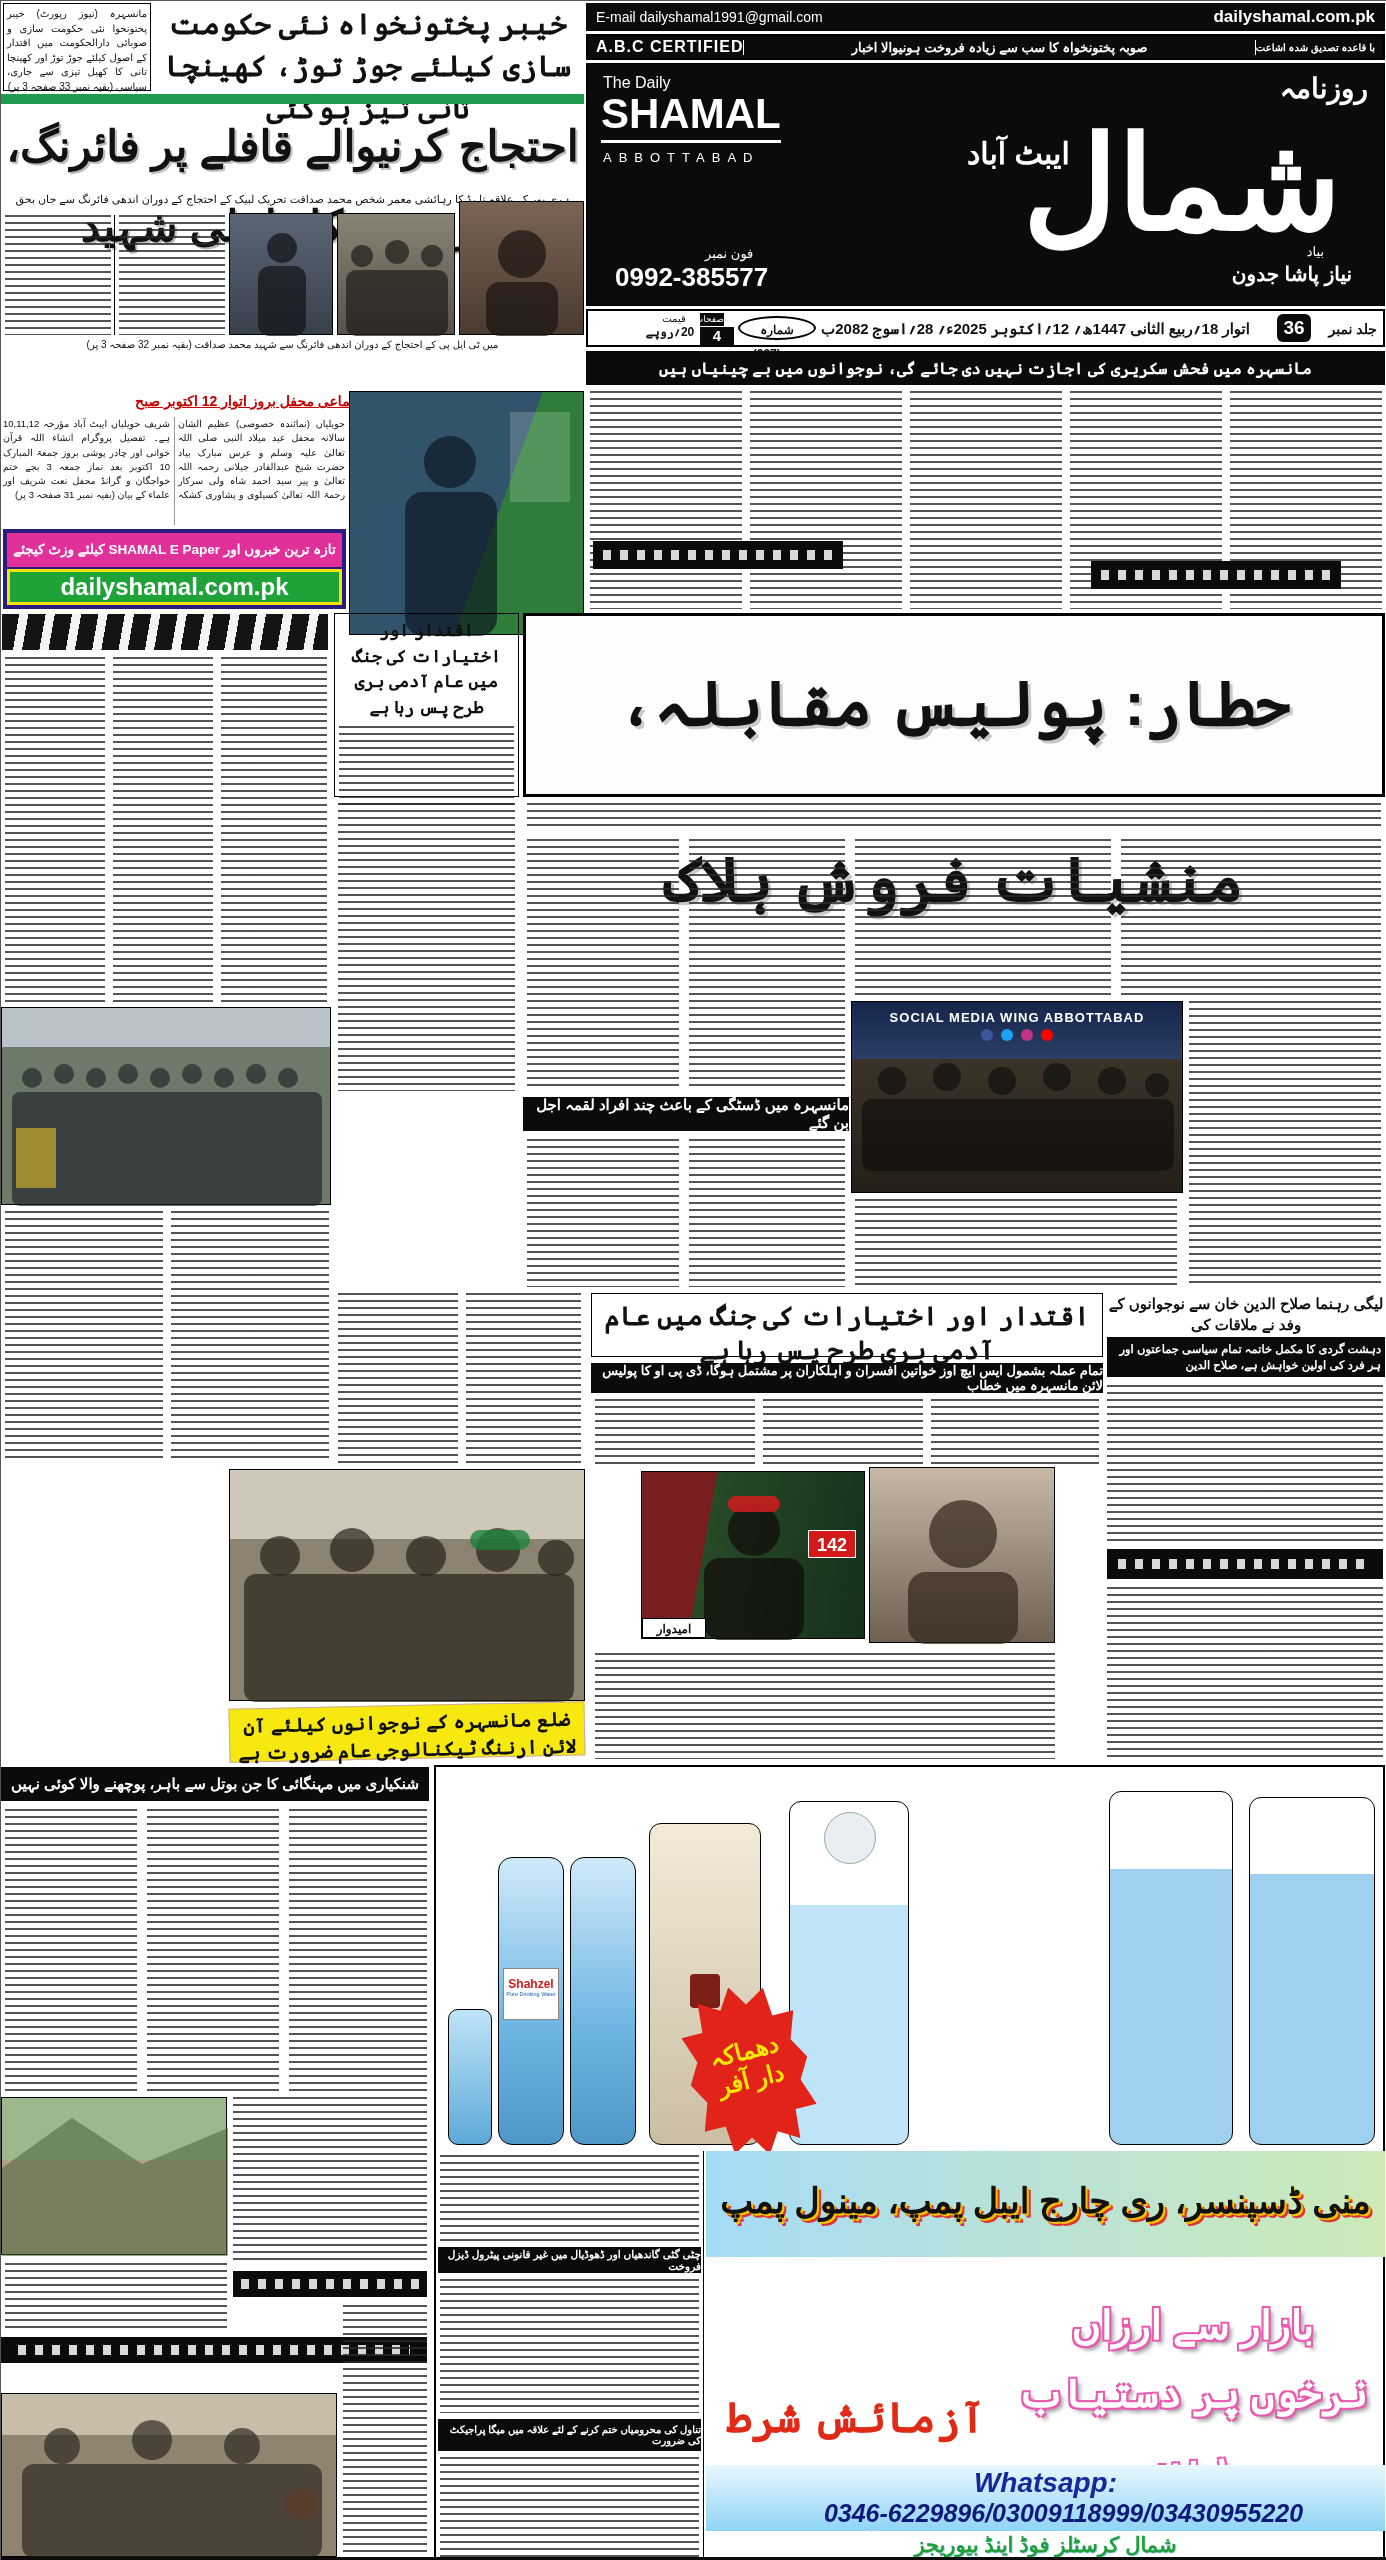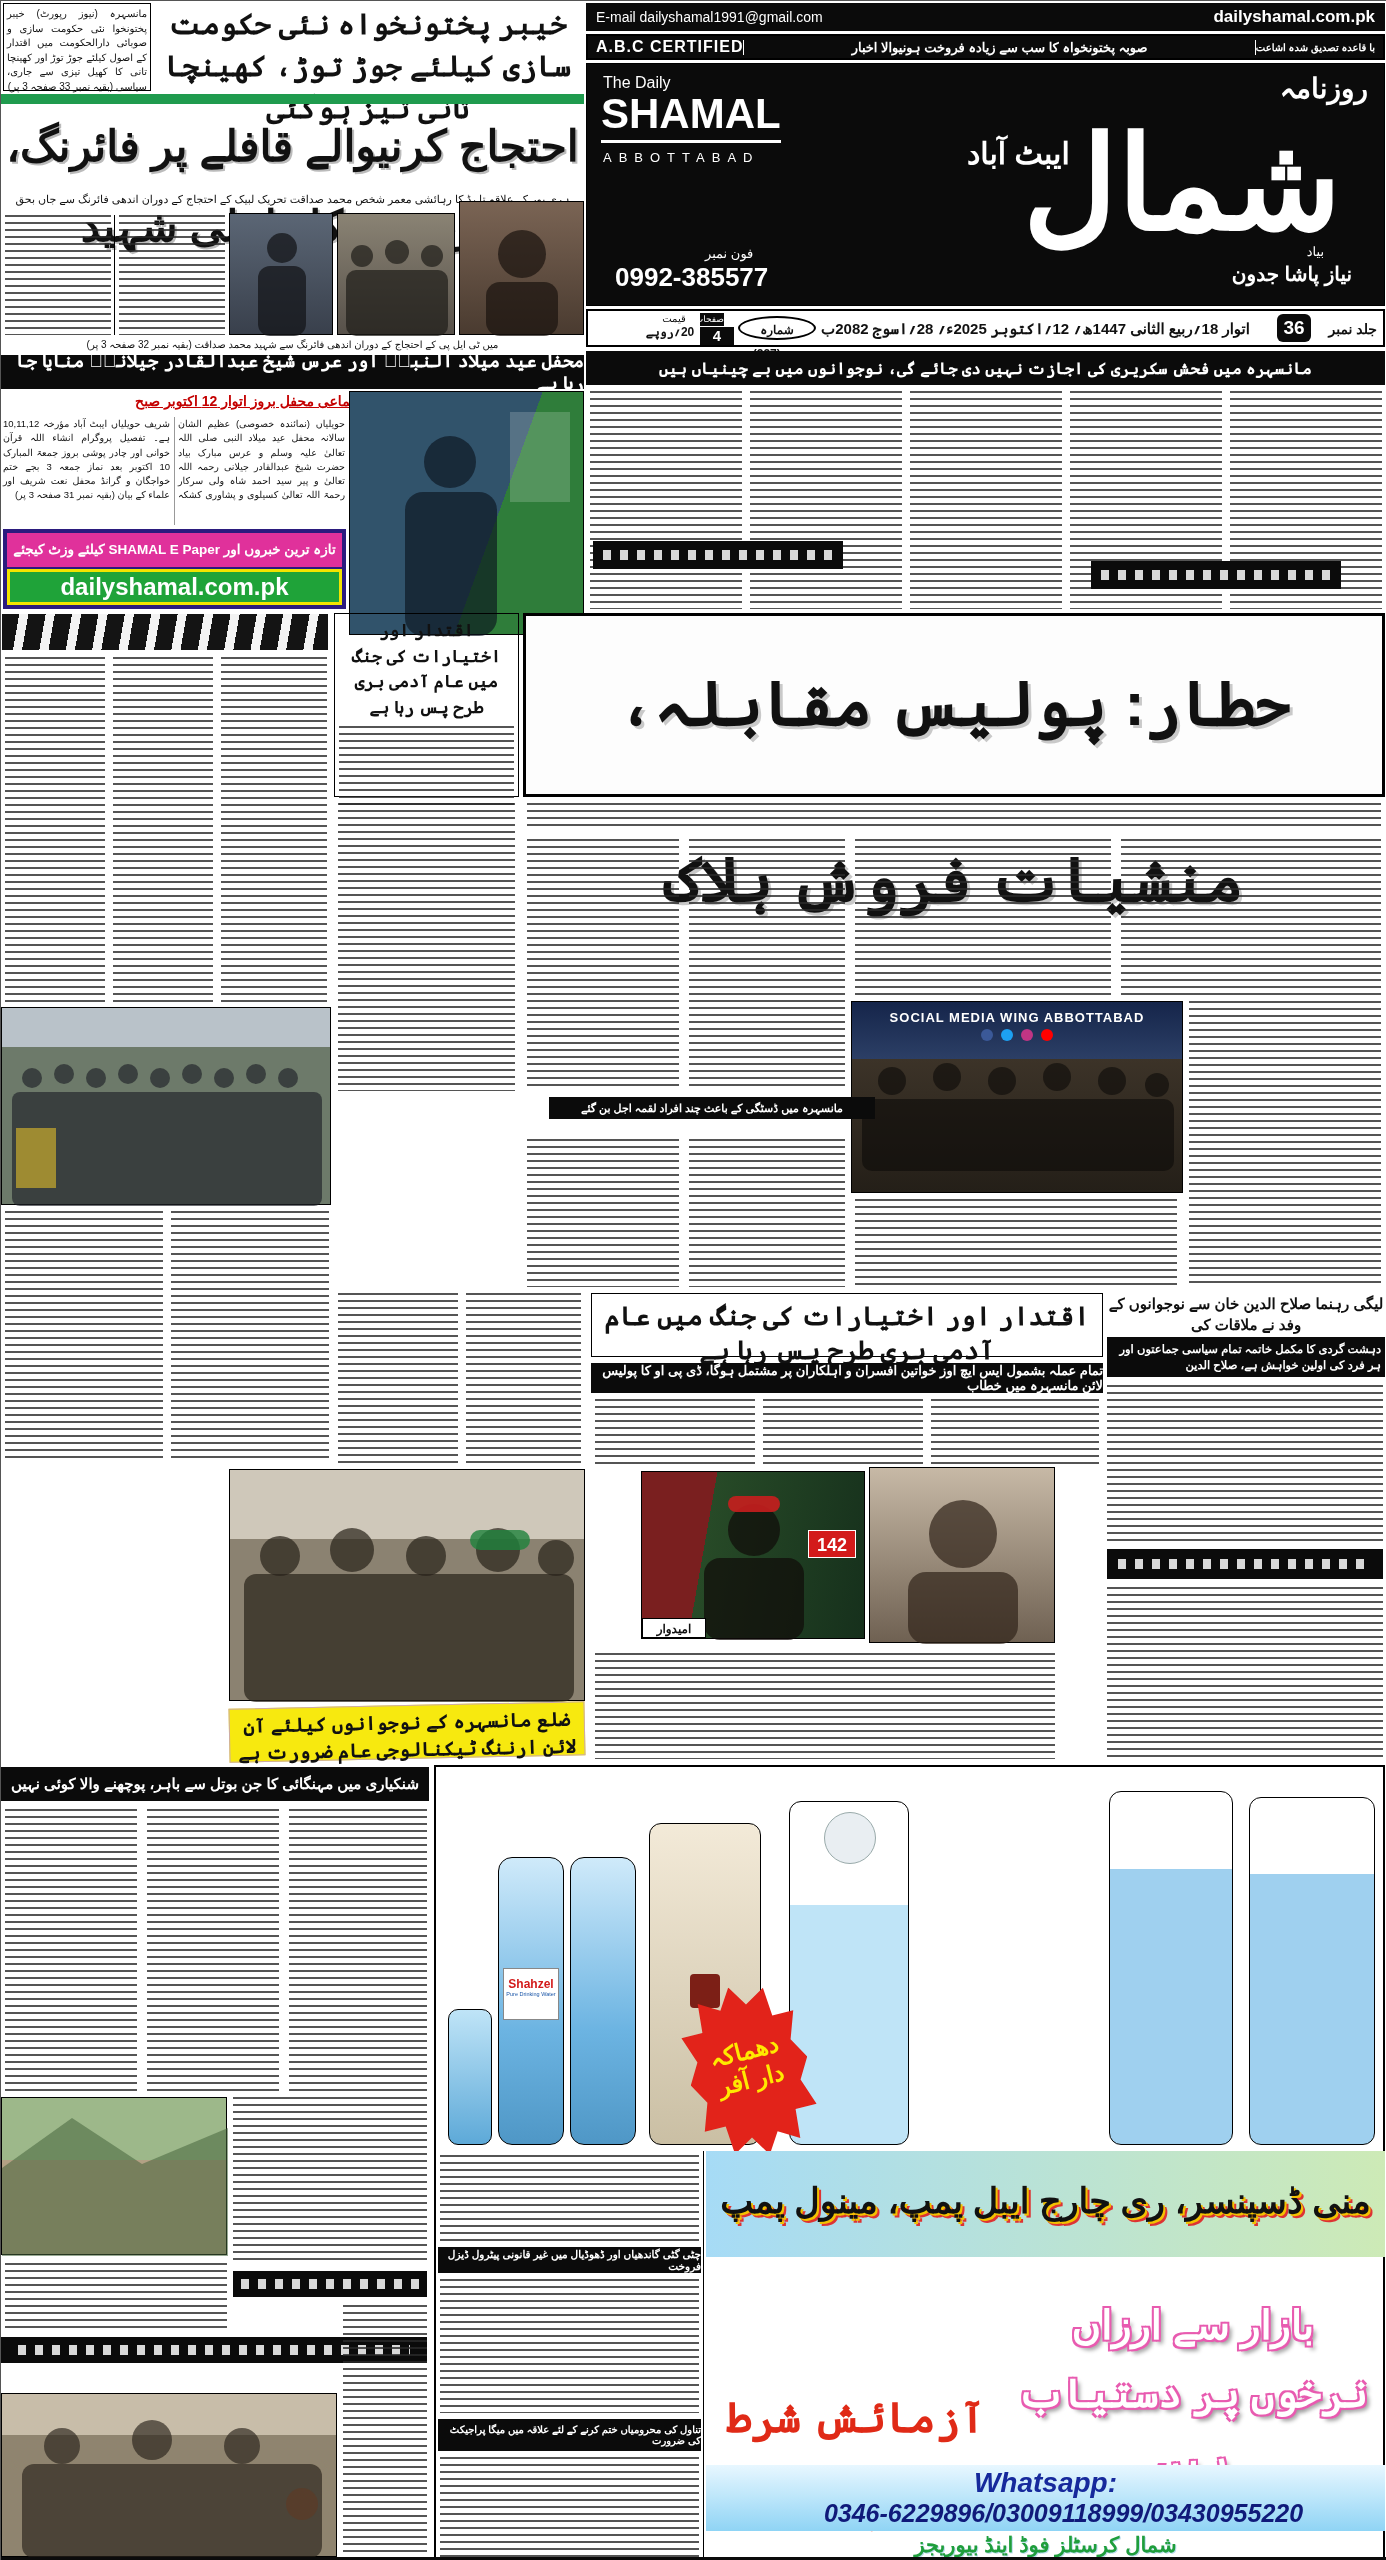--- a/index.html
+++ b/index.html
@@ -86,21 +86,20 @@
   </div>
   <div class="abs photo" style="left:458px;top:200px;width:125px;height:134px;background:linear-gradient(#7a6454,#4a3b30);">
     <svg width="125" height="134" viewBox="0 0 125 134">
       <circle cx="62" cy="52" r="24" fill="rgba(25,18,14,.7)"></circle>
         <rect x="26" y="80" width="72" height="54" rx="14" fill="rgba(25,18,14,.7)"></rect>
     </svg>
   </div>
 
   <div class="abs ur c" style="left:0;top:338px;width:583px;height:14px;font-size:10px;">میں ٹی ایل پی کے احتجاج کے دوران اندھی فائرنگ سے شہید محمد صداقت (بقیہ نمبر 32 صفحہ 3 پر)</div>
 
-  <div class="abs blackbar ur b" style="left:0;top:354px;width:583px;height:34px;font-size:18px;">محفل عید میلاد النبیؐ اور عرس شیخ عبدالقادر جیلانیؒ منایا جا رہا ہے</div>
   <div class="abs ur b c" style="left:0;top:392px;width:583px;height:20px;font-size:14px;color:#c40000;text-decoration:underline;">آخری بڑی اور اجتماعی محفل بروز اتوار 12 اکتوبر صبح</div>
   <div class="abs ur" style="left:2px;top:416px;width:342px;height:108px;font-size:9.5px;line-height:1.5;column-count:2;column-gap:8px;column-rule:1px solid #999;text-align:justify;">حویلیاں (نمائندہ خصوصی) عظیم الشان سالانہ محفل عید میلاد النبی صلی اللہ تعالیٰ علیہ وسلم و عرس مبارک بیاد حضرت شیخ عبدالقادر جیلانی رحمہ اللہ تعالیٰ و پیر سید احمد شاہ ولی سرکار رحمۃ اللہ تعالیٰ کسیلوی و پشاوری کشکہ شریف حویلیاں ایبٹ آباد مؤرخہ 10,11,12 ہے۔ تفصیل پروگرام انشاء اللہ قرآن خوانی اور چادر پوشی بروز جمعۃ المبارک 10 اکتوبر بعد نماز جمعہ 3 بجے ختم خواجگان و گرانڈ محفل نعت شریف اور علماء کے بیان (بقیہ نمبر 31 صفحہ 3 پر)</div>
   <div class="abs photo" style="left:348px;top:390px;width:235px;height:244px;background:linear-gradient(110deg,#31536b 60%,#2f7d3a 60%);">
     <svg width="235" height="244" viewBox="0 0 235 244">
       <circle cx="100" cy="70" r="26" fill="rgba(10,20,30,.65)"></circle>
         <rect x="55" y="100" width="92" height="144" rx="18" fill="rgba(10,20,30,.65)"></rect>
       <rect x="160" y="20" width="60" height="90" fill="rgba(255,255,255,.18)"></rect>
     </svg>
   </div>
 
@@ -175,21 +174,21 @@
           <circle cx="95" cy="36" r="14"></circle>
           <circle cx="150" cy="40" r="14"></circle>
         <circle cx="205" cy="36" r="14"></circle>
           <circle cx="260" cy="40" r="14"></circle>
           <circle cx="305" cy="44" r="12"></circle>
         <rect x="10" y="58" width="312" height="72" rx="10"></rect>
       </g>
     </svg>
   </div>
 
-  <div class="abs blackbar ur b" style="left:548px;top:1096px;width:326px;height:22px;font-size:11px;">مانسہرہ میں ڈسٹگی کے باعث چند افراد لقمہ اجل بن گئے</div>
+  <div class="abs blackbar ur b" style="left:522px;top:1096px;width:326px;height:34px;font-size:15px;">مانسہرہ میں ڈسٹگی کے باعث چند افراد لقمہ اجل بن گئے</div>
   <div class="abs tx" style="left:526px;top:1138px;width:152px;height:148px;"></div>
   <div class="abs tx" style="left:688px;top:1138px;width:156px;height:148px;"></div>
   <div class="abs tx" style="left:854px;top:1198px;width:322px;height:88px;"></div>
   <div class="abs tx" style="left:1188px;top:1000px;width:192px;height:286px;"></div>
   <div class="abs tx" style="left:4px;top:1210px;width:158px;height:252px;"></div>
   <div class="abs tx" style="left:170px;top:1210px;width:158px;height:252px;"></div>
   <div class="abs tx" style="left:337px;top:1292px;width:120px;height:172px;"></div>
   <div class="abs tx" style="left:465px;top:1292px;width:115px;height:172px;"></div>
 
   <div class="abs ur b c" style="left:590px;top:1292px;width:512px;height:64px;font-size:26px;line-height:1.3;border:1px solid #000;padding-top:6px;">اقتدار اور اختیارات کی جنگ میں عام آدمی بری طرح پس رہا ہے</div>

